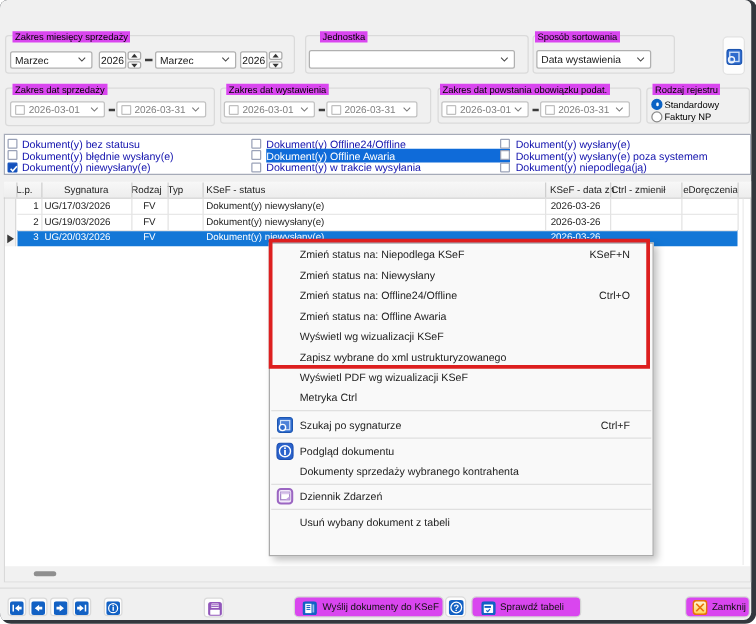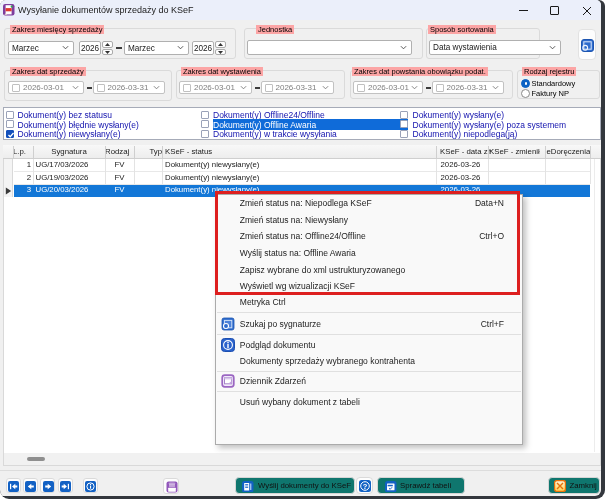--- a/index.html
+++ b/index.html
@@ -1,21 +1,21 @@
 <!DOCTYPE html>
 <html><head><meta charset="utf-8">
 <style>
 *{margin:0;padding:0;box-sizing:border-box}
 html,body{width:605px;height:499px;background:#fff;font-family:"Liberation Sans",sans-serif;overflow:hidden}
 .win{position:absolute;left:0;top:0;width:605px;height:499px;background:#33373d;border-radius:6px 6px 9px 9px;overflow:hidden}
 .inner{position:absolute;left:0;top:0;width:600.5px;height:496px;background:#f0f0f0;border-radius:5px 5px 6px 2px;overflow:hidden}
 .titlebar{position:absolute;left:0;top:0;width:601px;height:20px;background:#ebeffa}
 .title{position:absolute;left:18px;top:0;height:20px;line-height:21px;font-size:9px;color:#1b1b1b}
 .grp{position:absolute;border:1px solid #dadada;border-radius:3px}
-.grp .lbl{position:absolute;top:-4px;left:5px;background:#fca5a5;padding:0 2px;font-size:7.5px;line-height:9px;color:#000;white-space:nowrap}
+.grp .lbl{position:absolute;top:-4px;left:5px;background:#d946ef;padding:0 2px;font-size:7.5px;line-height:9px;color:#000;white-space:nowrap}
 .combo{position:absolute;background:#fff;border:1px solid #b0b0b0;border-radius:2px;font-size:8.2px;color:#1a1a1a}
 .combo .tx{position:absolute;left:3px;top:0;line-height:13px;white-space:nowrap}
 .chev{position:absolute;right:4px;top:50%;width:7px;height:7px;margin-top:-4px}
 .spin{position:absolute;background:#fff;border:1px solid #b0b0b0;border-radius:2px;font-size:8.2px;color:#1a1a1a;text-align:center}
 .spinbtns{position:absolute;width:11px;height:14px}
 .spinbtns .b{position:absolute;left:0;width:11px;height:6.5px;background:#fdfdfd;border:1px solid #ababab;border-radius:2px}
 .dp{position:absolute;background:#fff;border:1px solid #c2c2c2;border-radius:2px;height:13px}
 .dp .cb{position:absolute;left:3px;top:2px;width:8px;height:8px;border:1px solid #c0c0c0;border-radius:1px;background:#fff}
 .dp .tx{position:absolute;left:14px;top:0;line-height:12px;font-size:8px;color:#7e7e7e;white-space:nowrap}
 .dash{position:absolute;background:#3c3c3c;height:2px}
@@ -28,42 +28,27 @@
 .hline{position:absolute;height:1px;background:#e8e8e8}
 .menu{position:absolute;left:215px;top:194px;width:308px;height:251px;background:#f9f9f9;border:1px solid #ababab;box-shadow:3px 3px 6px rgba(0,0,0,.25)}
 .mi{position:relative;height:16.6px;font-size:8.5px;color:#1c1c1c}
 .mi.b{height:16px}
 .mi.s10{height:16.6px}
 .mi.c{height:15.5px}
 .mi .t{position:absolute;left:23.8px;top:50%;transform:translateY(-50%);white-space:nowrap}
 .mi .s{position:absolute;right:18px;top:50%;transform:translateY(-50%);white-space:nowrap}
 .msep{height:1px;background:#e0e0e0;margin:2.2px 1px}
 .micon{position:absolute;left:4.5px;top:50%;transform:translateY(-50%);width:14px;height:14px}
-.btn{position:absolute;background:#0f766e;border:1px solid #d5d5d5;border-radius:4px;font-size:7.8px;color:#111}
+.btn{position:absolute;background:#d946ef;border:1px solid #d5d5d5;border-radius:4px;font-size:7.8px;color:#111}
 .navbtn{position:absolute;width:15px;height:15px;background:#fdfdfd;border:1px solid #dadada;border-radius:3px}
 </style></head>
 <body>
 <div class="win">
     <div class="inner">
 
-<div class="titlebar">
-  <svg style="position:absolute;left:3px;top:4px" width="12" height="12" viewBox="0 0 12 12">
-    <rect x="0" y="0" width="11.5" height="11.5" rx="2.2" fill="#7e3d9e"></rect>
-    <rect x="2.6" y="1.2" width="6" height="9.2" fill="#fff"></rect>
-    <rect x="2.6" y="4.1" width="6" height="3.2" fill="#e0392f"></rect>
-    <circle cx="8.7" cy="2.6" r="1.1" fill="#2fa84f"></circle>
-    <path d="M1.2 10.8 L4 10.8 L3 9.2 Z" fill="#f2e3c8"></path>
-  </svg>
-  <div class="title">Wysyłanie dokumentów sprzedaży do KSeF</div>
-  <div style="position:absolute;left:519px;top:10px;width:9px;height:1px;background:#1a1a1a"></div>
-  <div style="position:absolute;left:550px;top:6px;width:9px;height:9px;border:1px solid #1a1a1a;border-radius:1px"></div>
-  <svg style="position:absolute;left:582px;top:6px" width="10" height="10" viewBox="0 0 10 10">
-          <path d="M1 1 L9 9 M9 1 L1 9" stroke="#1a1a1a" stroke-width="1"></path>
-        </svg>
-</div>
 
 <div class="grp" style="left:4px;top:28px;width:232px;height:31px">
         <span class="lbl">Zakres miesięcy sprzedaży</span>
       </div>
 <div class="combo" style="left:8px;top:41px;width:66px;height:14px">
         <span class="tx">Marzec</span>
         <svg class="chev" viewBox="0 0 8 8">
           <path d="M1 2.5 L4 5.5 L7 2.5" fill="none" stroke="#444" stroke-width="1"></path>
         </svg>
       </div>
@@ -106,21 +91,21 @@
       </div>
 <div class="combo" style="left:247px;top:40px;width:165px;height:15px">
         <svg class="chev" viewBox="0 0 8 8">
           <path d="M1 2.5 L4 5.5 L7 2.5" fill="none" stroke="#444" stroke-width="1"></path>
         </svg>
       </div>
 
 <div class="grp" style="left:426px;top:28px;width:114px;height:31px">
         <span class="lbl" style="left:1px">Sposób sortowania</span>
       </div>
-<div class="combo" style="left:429px;top:40px;width:132px;height:15px">
+<div class="combo" style="left:429px;top:40px;width:92px;height:15px">
         <span class="tx" style="line-height:14px">Data wystawienia</span>
         <svg class="chev" viewBox="0 0 8 8">
           <path d="M1 2.5 L4 5.5 L7 2.5" fill="none" stroke="#444" stroke-width="1"></path>
         </svg>
       </div>
 
 <div style="position:absolute;left:578px;top:29px;width:18px;height:31px;background:#fdfdfd;border:1px solid #e2e2e2;border-radius:4px"></div>
 <svg style="position:absolute;left:581px;top:39px" width="13" height="13" viewBox="0 0 13 13">
   <rect x="0.5" y="0.5" width="12" height="12" rx="2.5" fill="#2e6bcd" stroke="#1d55b0" stroke-width="1"></rect>
   <rect x="2.8" y="2.8" width="7.4" height="7.4" fill="none" stroke="#cfe0f7" stroke-width="1.1"></rect>
@@ -220,24 +205,24 @@
       <div class="chktx" style="left:412.5px;top:119.7px">Dokument(y) wysłany(e) poza systemem</div>
 <span class="chk" style="left:400px;top:129.8px"></span>
       <div class="chktx" style="left:412.5px;top:129.3px">Dokument(y) niepodlega(ją)</div>
 
 <div style="position:absolute;left:3px;top:145px;width:598px;height:321px;background:#fff;border:1px solid #d9d9d9"></div>
 
 <div style="position:absolute;left:3px;top:145px;width:598px;height:13.5px;background:linear-gradient(#f8f8f8,#ededed);border-bottom:1px solid #cfcfcf"></div>
 <div class="hdrcell" style="left:13px;top:145px;width:20px;text-align:left">L.p.</div>
 <div class="hdrcell" style="left:33px;top:145px;width:72px;text-align:center">Sygnatura</div>
 <div class="hdrcell" style="left:105px;top:145px;width:29px;text-align:left">Rodzaj</div>
-<div class="hdrcell" style="left:134px;top:145px;width:28px;text-align:right">Typ</div>
+<div class="hdrcell" style="left:134px;top:145px;width:28px;text-align:left">Typ</div>
 <div class="hdrcell" style="left:165px;top:145px">KSeF - status</div>
 <div class="hdrcell" style="left:440px;top:145px;width:50.5px;overflow:hidden">KSeF - data zmiany</div>
-<div class="hdrcell" style="left:489px;top:145px">KSeF - zmienił</div>
+<div class="hdrcell" style="left:489px;top:145px">Ctrl - zmienił</div>
 <div class="hdrcell" style="left:546.5px;top:145px">eDoręczenia</div>
 
 <div class="vline" style="left:13px;top:146px;height:12px;background:#cfcfcf"></div>
 <div class="vline" style="left:33px;top:146px;height:12px;background:#cfcfcf"></div>
 <div class="vline" style="left:105px;top:146px;height:12px;background:#cfcfcf"></div>
 <div class="vline" style="left:133.5px;top:146px;height:12px;background:#cfcfcf"></div>
 <div class="vline" style="left:162px;top:146px;height:12px;background:#cfcfcf"></div>
 <div class="vline" style="left:436px;top:146px;height:12px;background:#cfcfcf"></div>
 <div class="vline" style="left:487.5px;top:146px;height:12px;background:#cfcfcf"></div>
 <div class="vline" style="left:545px;top:146px;height:12px;background:#cfcfcf"></div>
@@ -279,37 +264,40 @@
 <div class="vline" style="left:590px;top:159px;height:25px"></div>
 <div class="vline" style="left:594px;top:159px;height:293px;background:#ececec"></div>
 
 <div style="position:absolute;left:4px;top:453px;width:596px;height:12px;background:#f1f1f1"></div>
 <div style="position:absolute;left:27px;top:457px;width:18px;height:3.5px;background:#8f8f8f;border-radius:2px"></div>
 
 <div class="menu">
   <div style="padding-top:0px">
     <div class="mi">
             <span class="t">Zmień status na: Niepodlega KSeF</span>
-            <span class="s">Data+N</span>
+            <span class="s">KSeF+N</span>
           </div>
     <div class="mi">
             <span class="t">Zmień status na: Niewysłany</span>
           </div>
     <div class="mi">
             <span class="t">Zmień status na: Offline24/Offline</span>
             <span class="s">Ctrl+O</span>
           </div>
     <div class="mi">
-            <span class="t">Wyślij status na: Offline Awaria</span>
+            <span class="t">Zmień status na: Offline Awaria</span>
+          </div>
+    <div class="mi b">
+            <span class="t">Wyświetl wg wizualizacji KSeF</span>
           </div>
     <div class="mi">
             <span class="t">Zapisz wybrane do xml ustrukturyzowanego</span>
           </div>
     <div class="mi b">
-            <span class="t">Wyświetl wg wizualizacji KSeF</span>
+            <span class="t">Wyświetl PDF wg wizualizacji KSeF</span>
           </div>
     <div class="mi b">
             <span class="t">Metryka Ctrl</span>
           </div>
     <div class="msep"></div>
     <div class="mi s10">
       <svg class="micon" width="14" height="14" viewBox="0 0 14 14">
               <rect x="1" y="1" width="12" height="12" rx="2" fill="#2e6bcd" stroke="#1d55b0" stroke-width="0.8"></rect>
               <rect x="3.4" y="3.4" width="7.4" height="7.4" fill="#4d82d8" stroke="#cfe0f7" stroke-width="1"></rect>
               <circle cx="5" cy="9" r="2.5" fill="#2e6bcd" stroke="#fff" stroke-width="1.1"></circle>

